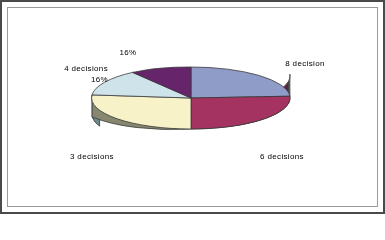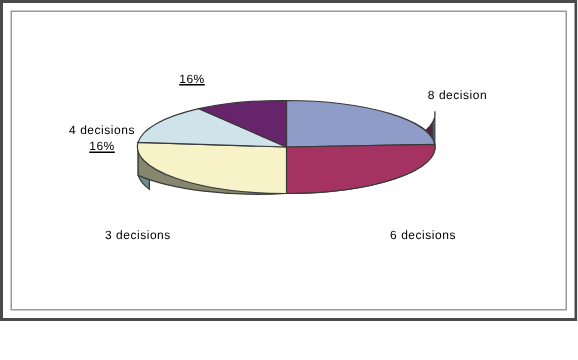--- a/index.html
+++ b/index.html
@@ -56,26 +56,26 @@
   .data-label {
     position: absolute;
     font-size: 8px;
     line-height: 10.5px;
     color: #000000;
     letter-spacing: 0.35px;
     white-space: nowrap;
     text-align: center;
   }
   .data-label .lbl-name { display: block; }
-  .data-label .lbl-pct  { display: block; text-decoration: underline; }
+  .data-label .lbl-pct  { display: block; }
 
   .label-1 { left: 252px; top: 51px; width: 90px; text-align: center; }
   .label-2 { left: 228px; top: 144px; width: 92px; text-align: center; }
   .label-3 { left: 62px;  top: 144px; width: 92px; text-align: left; }
-  .label-4 { left: 20px;  top: 74px;  width: 80px; text-align: center; }
+  .label-4 { left: 20px;  top: 56px;  width: 80px; text-align: right; }
   .label-5 { left: 74px;  top: 40px;  width: 92px; text-align: center; }
 </style>
 </head>
 <body>
 
 <div id="screenshot">
 
   <div class="outer-frame"></div>
   <div class="inner-frame"></div>
 

